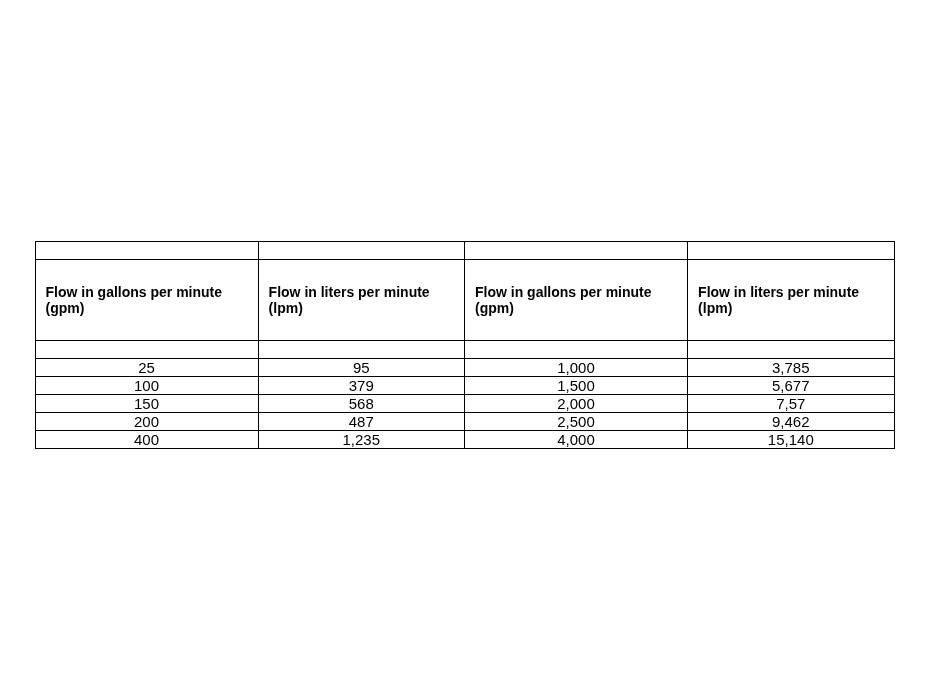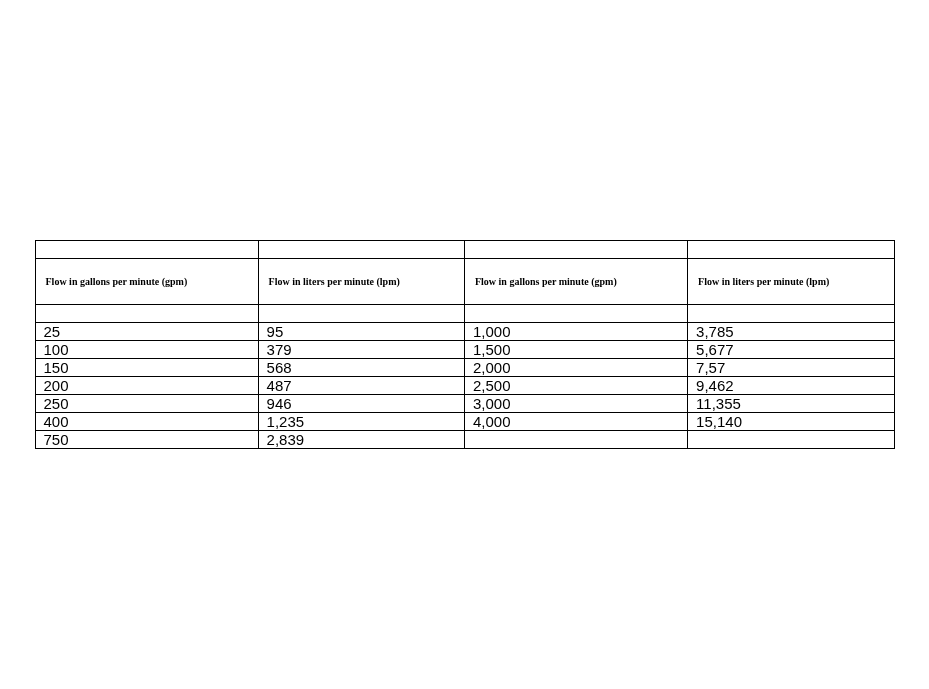--- a/index.html
+++ b/index.html
@@ -24,30 +24,29 @@
       width: 860px;
     }
     table td {
       border: 1px solid #000;
       padding: 4px 8px;
       font-size: 15px;
       vertical-align: top;
     }
     .header-row td {
       font-weight: bold;
-      font-size: 10px;
+      font-size: 14px;
       vertical-align: top;
-      padding: 17px 10px;
-      font-family: Liberation Serif, serif;
+      padding: 24px 10px;
     }
     .empty-row td {
       height: 18px;
     }
     .data-row td {
-      text-align: left;
+      text-align: center;
       padding: 0 8px;
       vertical-align: middle;
     }
     .col-left {
       width: 200px;
     }
     .col-right {
       width: 185px;
       margin-left: 36px;
     }
@@ -98,32 +97,20 @@
       <td>2,000</td>
       <td>7,57</td>
     </tr>
     <tr class="data-row">
       <td>200</td>
       <td>487</td>
       <td>2,500</td>
       <td>9,462</td>
     </tr>
     <tr class="data-row">
-      <td>250</td>
-      <td>946</td>
-      <td>3,000</td>
-      <td>11,355</td>
-    </tr>
-    <tr class="data-row">
       <td>400</td>
       <td>1,235</td>
       <td>4,000</td>
       <td>15,140</td>
-    </tr>
-    <tr class="data-row">
-      <td>750</td>
-      <td>2,839</td>
-      <td></td>
-      <td></td>
     </tr>
   </tbody>
     </table>
 </div>
 
 </body></html>

